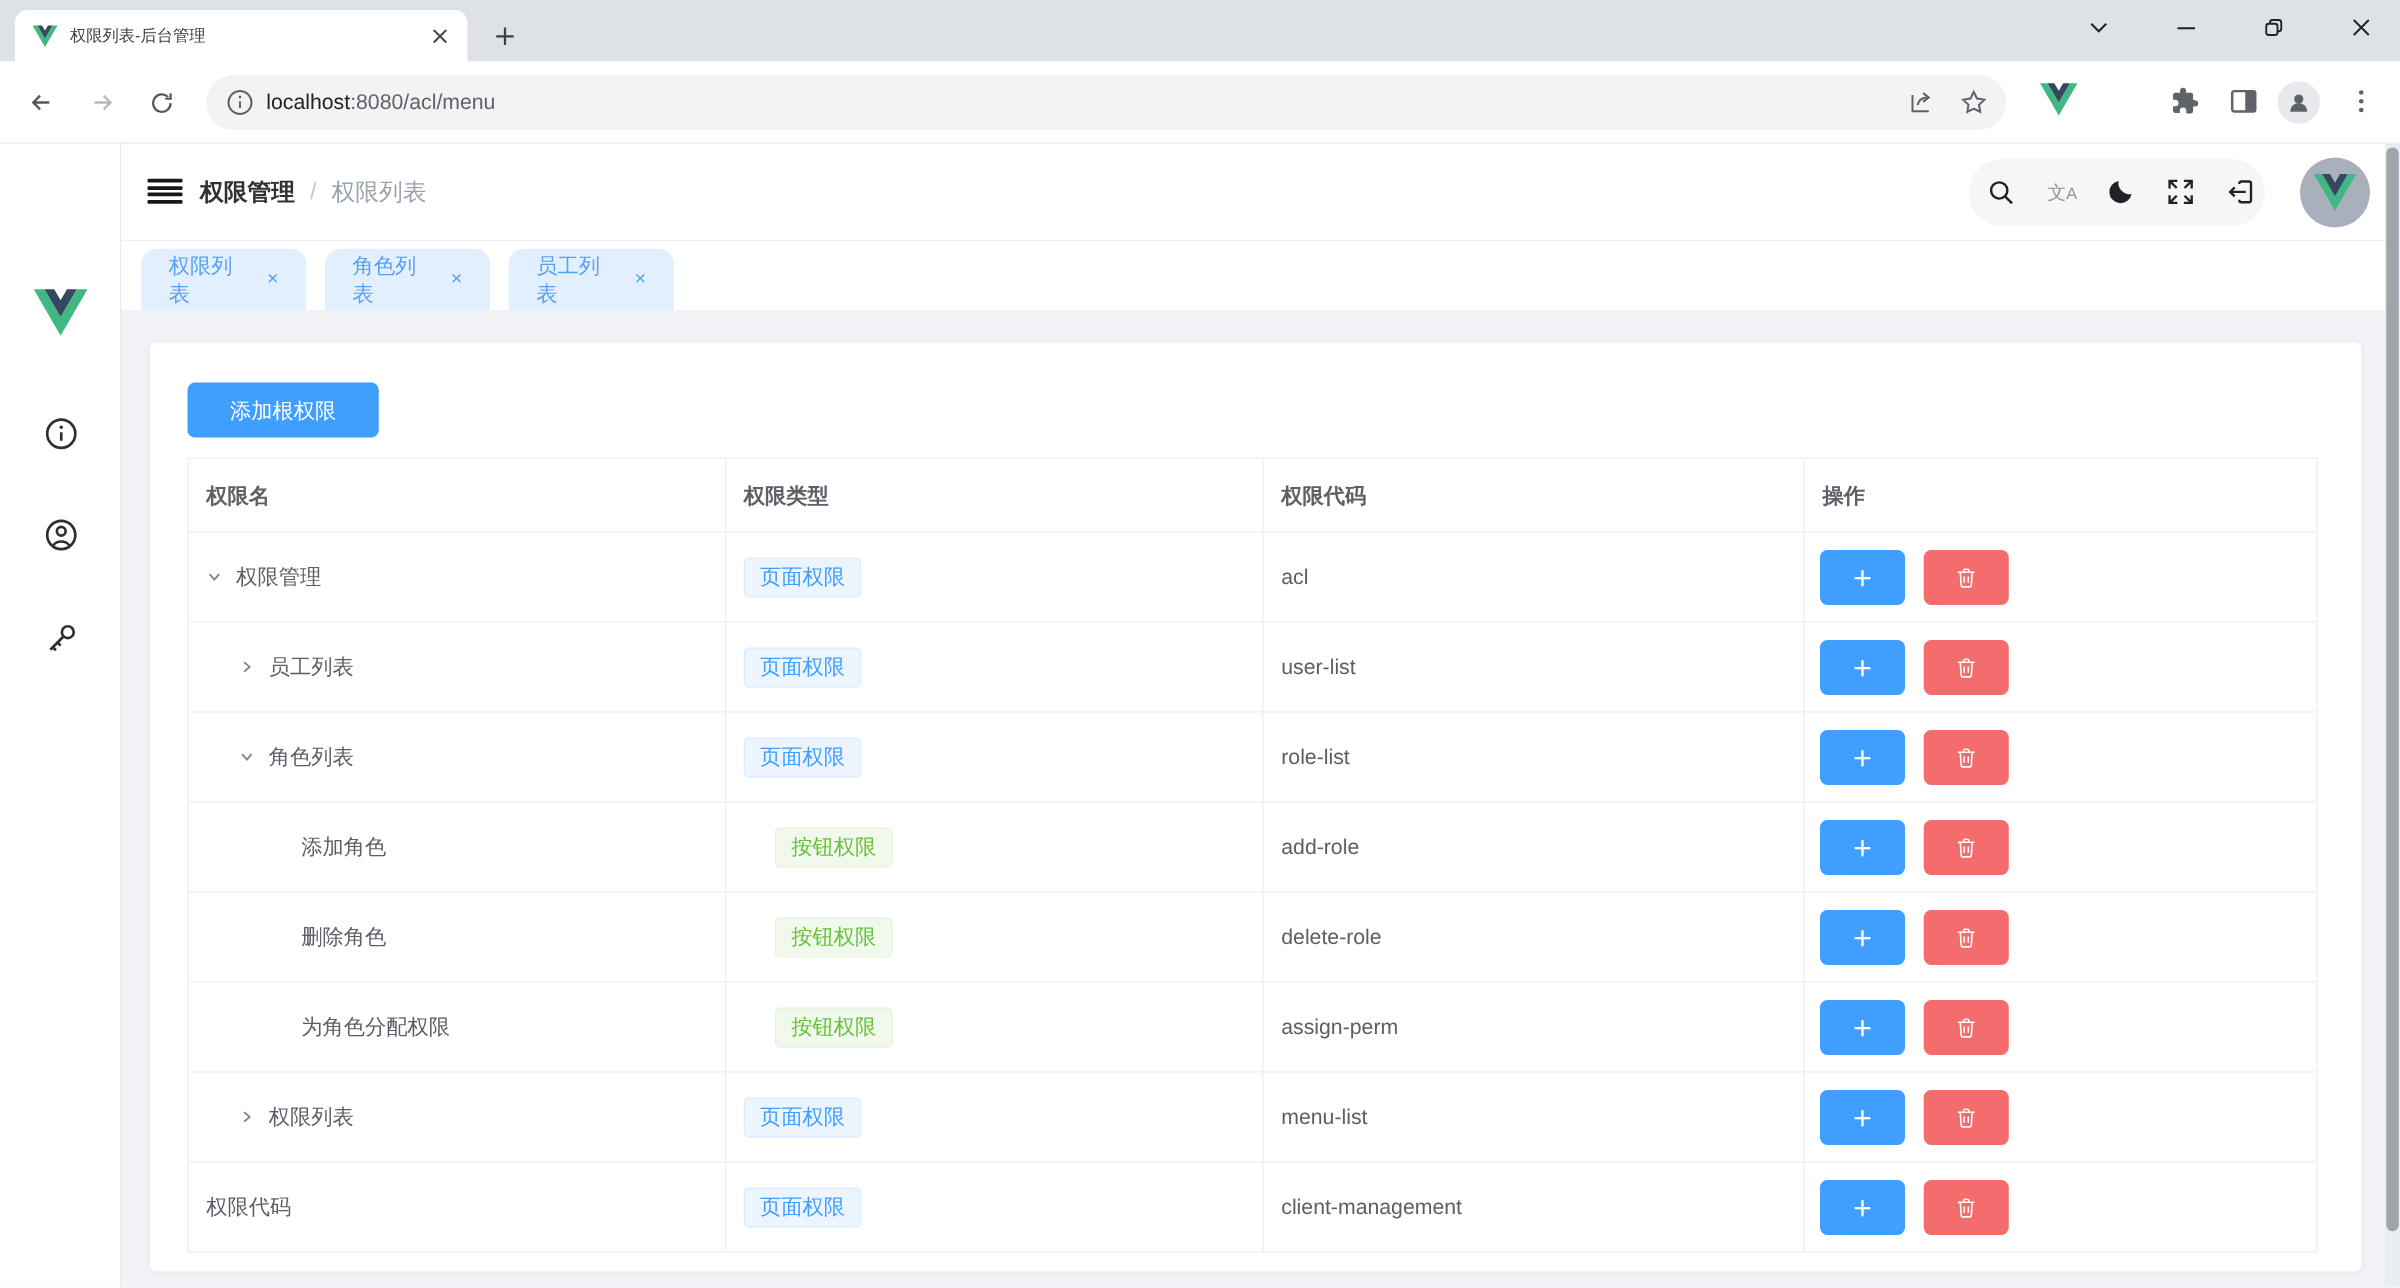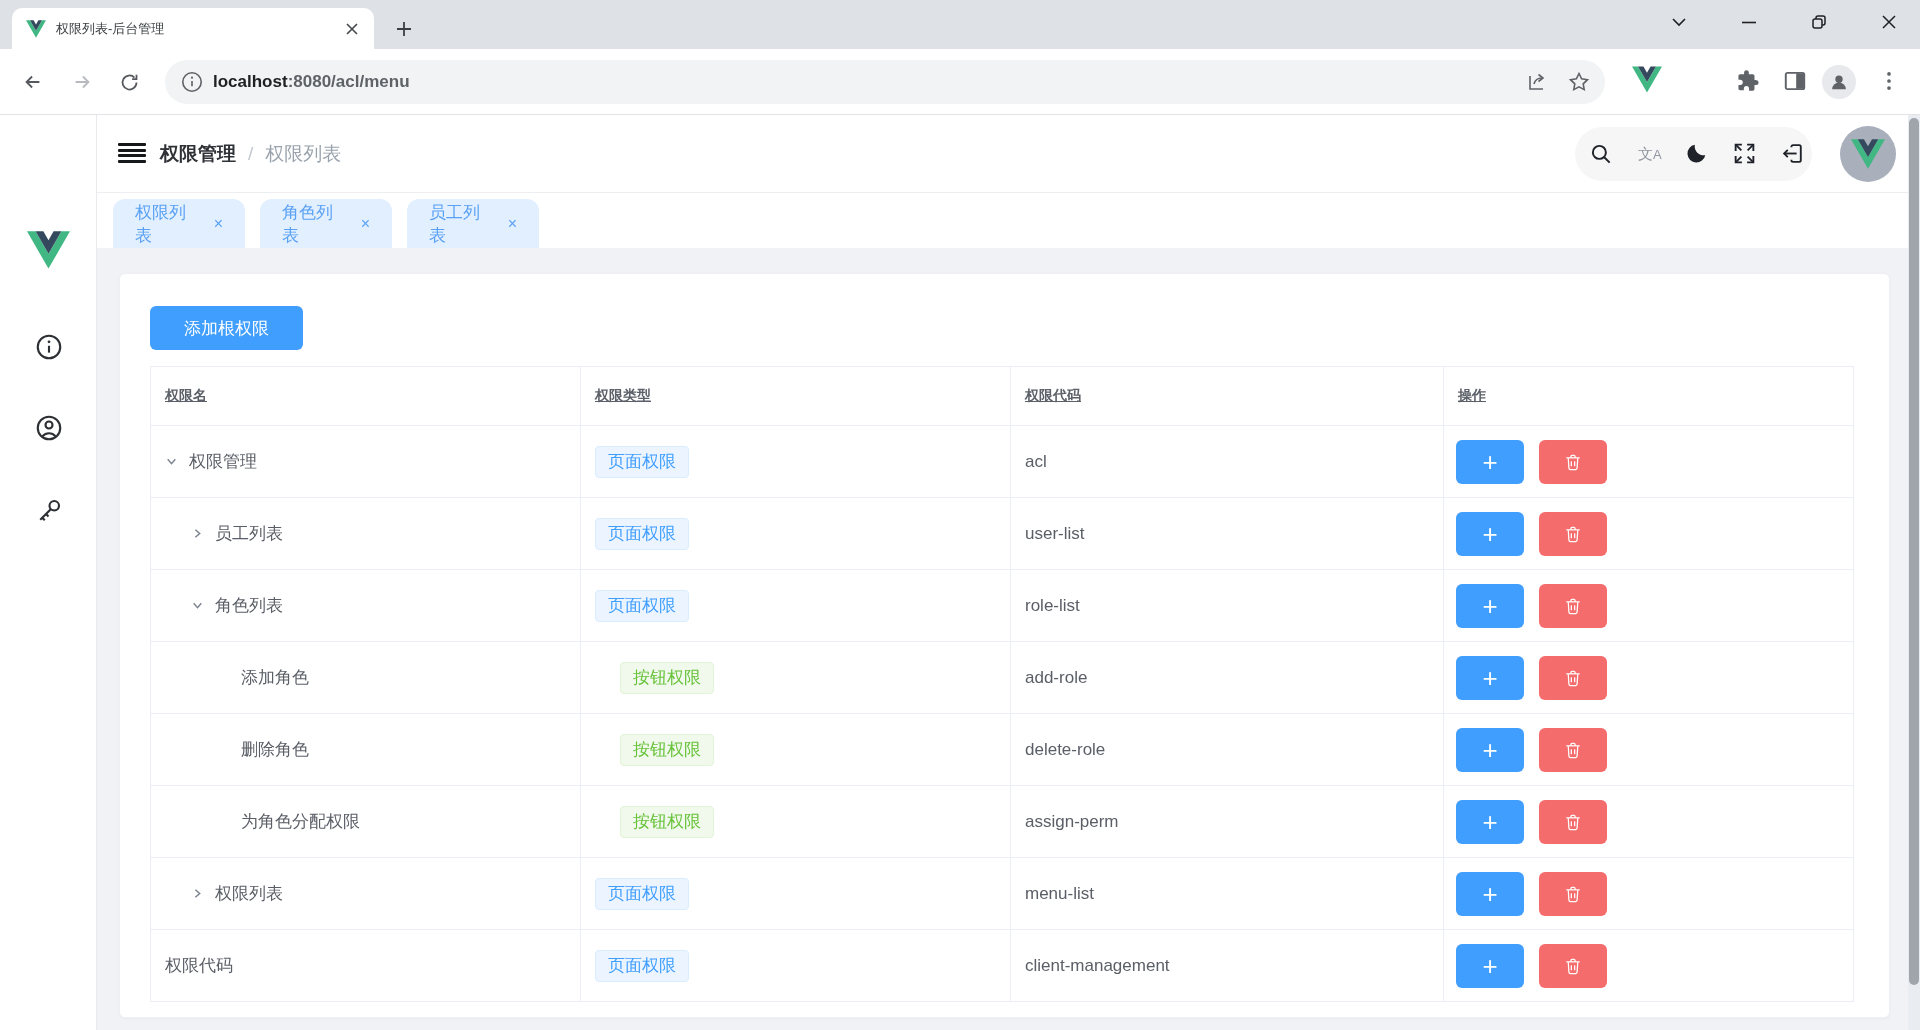--- a/index.html
+++ b/index.html
@@ -12,21 +12,21 @@
   .btab { position:absolute; left:12px; top:8px; width:362px; height:41px; background:#fff; border-radius:10px 10px 0 0; display:flex; align-items:center; padding:0 10px 0 14px; }
   .btab-title { font-size:13px; color:#3c4043; flex:1; margin-left:10px; white-space:nowrap; overflow:hidden; }
   .btab-close { width:24px; height:24px; display:flex; align-items:center; justify-content:center; border-radius:50%; color:#45484b; }
   .newtab-btn { position:absolute; left:388px; top:13px; width:32px; height:32px; display:flex; align-items:center; justify-content:center; border-radius:50%; color:#3c4043; }
   .win-ctl { position:absolute; top:0; width:46px; height:44px; display:flex; align-items:center; justify-content:center; color:#202124; }
 
   .toolbar { position:absolute; left:0; top:49px; width:1920px; height:66px; background:#ffffff; border-bottom:1px solid #e1e3e6; }
   .nav-ico { position:absolute; top:15px; width:36px; height:36px; display:flex; align-items:center; justify-content:center; border-radius:50%; color:#55595d; }
   .omnibox { position:absolute; left:165px; top:11px; width:1440px; height:44px; background:#f1f3f4; border-radius:22px; display:flex; align-items:center; }
   .omni-info { width:26px; height:26px; margin-left:14px; color:#5f6368; }
-  .url { font-size:17px; margin-left:8px; white-space:nowrap;font-weight:bold; }
+  .url { font-size:17px; margin-left:8px; white-space:nowrap; }
   .url .host { color:#202124; }
   .url .path { color:#5f6368; }
   .omni-right { position:absolute; right:14px; top:0; height:44px; display:flex; align-items:center; gap:18px; color:#5f6368; }
   .ext-ico { position:absolute; top:20px; color:#5f6368; }
   .badge-translate { width:27px; height:27px; background:#ea4c74; border-radius:6px; color:#fff; font-size:11px; line-height:1; position:relative; }
   .badge-translate .zh { position:absolute; left:4px; top:4px; font-size:11px; }
   .badge-translate .en { position:absolute; right:4px; bottom:3px; font-size:12px; font-weight:bold; }
   .chrome-avatar { width:34px; height:34px; border-radius:50%; background:#e7e9ec; display:flex; align-items:center; justify-content:center; color:#5f6368; }
 
   
@@ -51,21 +51,21 @@
 
   .content { position:absolute; left:97px; top:248px; width:1823px; height:782px; background:#f0f2f5; }
   .card { position:absolute; left:22px; top:25px; width:1771px; height:745px; background:#fff; border-radius:6px; border:1px solid #eef0f3; box-shadow:0 1px 3px rgba(0,0,0,.04); }
   .add-btn { position:absolute; left:30px; top:32px; width:153px; height:44px; background:#409eff; color:#fff; border:none; border-radius:6px; font-size:17px; font-family:inherit; cursor:pointer; }
 
   
   .ptable { position:absolute; left:30px; top:92px; width:1704px; border:1px solid #ebeef5; border-bottom:none; }
   .tr { display:grid; grid-template-columns:430px 430px 433px 1fr; }
   .td, .th { border-right:1px solid #ebeef5; border-bottom:1px solid #ebeef5; display:flex; align-items:center; padding-left:14px; }
   .td:last-child, .th:last-child { border-right:none; }
-  .th { height:59px; font-size:14px; font-weight:bold; color:#5c6068;text-decoration:underline; }
+  .th { height:59px; font-size:17px; font-weight:bold; color:#5c6068; }
   .td { height:72px; font-size:17px; color:#5a5e66; }
   .tree-arrow { width:24px; height:16px; display:flex; align-items:center; color:#7d8490; flex:none; }
   .lvl2 { padding-left:40px; }
   .lvl3 { padding-left:66px; }
   .tag { height:32px; padding:0 12px; display:inline-flex; align-items:center; border-radius:4px; font-size:17px; }
   .tag--blue { background:#ecf5ff; border:1px solid #d9ecff; color:#409eff; }
   .tag--green { background:#f0f9eb; border:1px solid #e1f3d8; color:#67c23a;margin-left:25px; }
   .td-ops { gap:15px; padding-left:12px; }
   .op { width:68px; height:44px; border:none; border-radius:6px; display:flex; align-items:center; justify-content:center; color:#fff; cursor:pointer; }
   .op-add { background:#409eff; font-size:26px; font-weight:300; line-height:1; }

